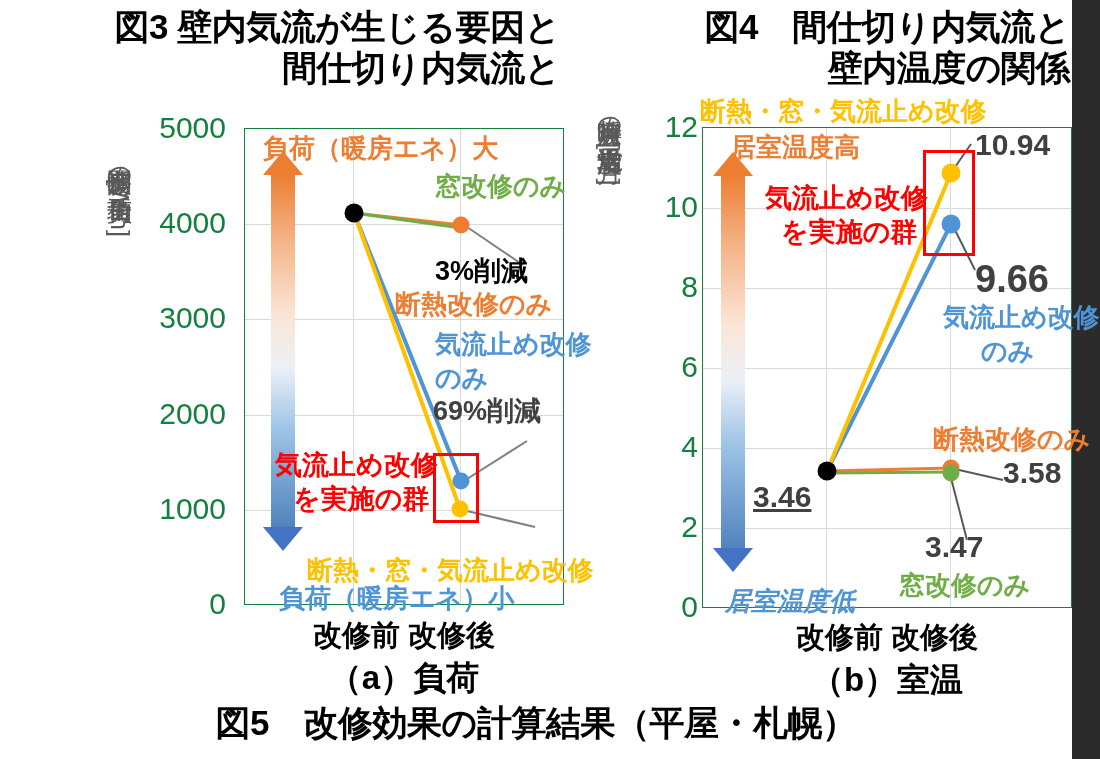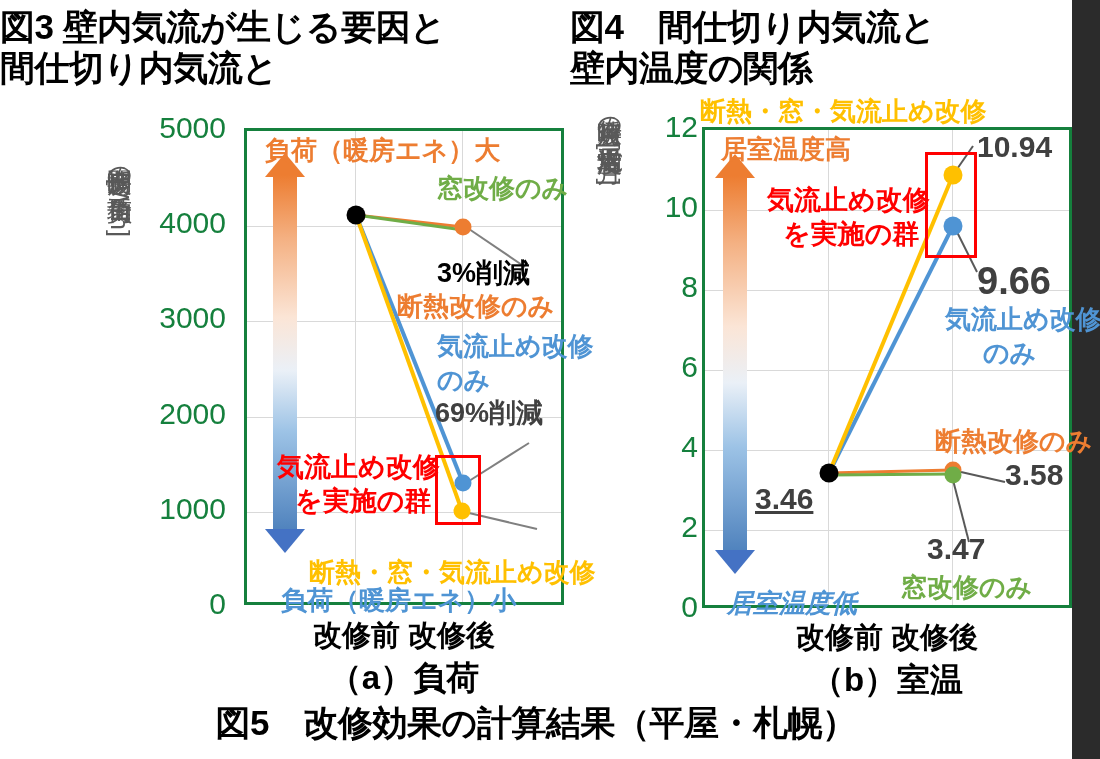--- a/index.html
+++ b/index.html
@@ -11,21 +11,21 @@
   }
   #slide { position: relative; width: 1100px; height: 759px; background: #fff; }
 
   .right-edge-bar {
     position: absolute; left: 1072px; top: 0; width: 28px; height: 759px;
     background: #2b2b2b;
   }
 
   
   .fig-title {
-    position: absolute; text-align: left;
+    position: absolute; text-align: right;
     font-weight: bold; color: #000;
     line-height: 1.18; letter-spacing: -0.5px;
   }
   #title-fig3 { left: 0px; top: 6px; width: 560px; font-size: 35px; }
   #title-fig4 { left: 570px; top: 6px; width: 500px; font-size: 35px; }
   #title-fig5 {
     position: absolute; left: 0px; top: 700px; width: 1072px;
     text-align: center; font-size: 35px; font-weight: bold; color: #000;
     letter-spacing: -0.5px;
   }
@@ -39,21 +39,21 @@
     white-space: nowrap;
     letter-spacing: 0px;
   }
   .ytick {
     position: absolute; right: 0; text-align: right;
     font-size: 30px; color: #15803d; transform: translateY(-50%);
     white-space: nowrap;
   }
   .plot-area {
     position: absolute; background: #fff;
-    border: 3px solid #15803d;
+    border: 1px solid #15803d;
   }
   .gridline {
     position: absolute; left: 0; right: 0; height: 1px; background: #d9d9d9;
   }
   .vgrid {
     position: absolute; top: 0; bottom: 0; width: 1px; background: #d9d9d9;
   }
 
   
   .grad-arrow { position: absolute; width: 40px; }
@@ -229,21 +229,21 @@
       </svg>
 
       <div class="dot black" style="left:124px; top:343px; width:19px; height:19px;"></div>
       <div class="dot orange" style="left:248px; top:340px; width:17px; height:17px;"></div>
       <div class="dot green" style="left:248px; top:345px; width:17px; height:17px;"></div>
       <div class="dot blue" style="left:248px; top:96px;  width:19px; height:19px;"></div>
       <div class="dot yellow" style="left:248px; top:45px;  width:19px; height:19px;"></div>
 
       <div class="redbox" style="left:220px; top:22px; width:52px; height:106px;"></div>
 
-      <div class="annot orange" style="left:16px; top:2px; font-size:26px;">居室温度高</div>
+      <div class="annot orange" style="left:27px; top:2px; font-size:26px;">居室温度高</div>
 
       <div class="annot red" style="left:62px; top:52px; font-size:27px;">気流止め改修</div>
       <div class="annot red" style="left:78px; top:86px; font-size:27px;">を実施の群</div>
 
       <div class="annot gray" style="left:272px; top:0px; font-size:30px;">10.94</div>
       <div class="annot gray" style="left:272px; top:130px; font-size:38px;">9.66</div>
 
       <div class="annot blue" style="left:240px; top:172px; font-size:26px;">気流止め改修</div>
       <div class="annot blue" style="left:278px; top:206px; font-size:26px;">のみ</div>
 

